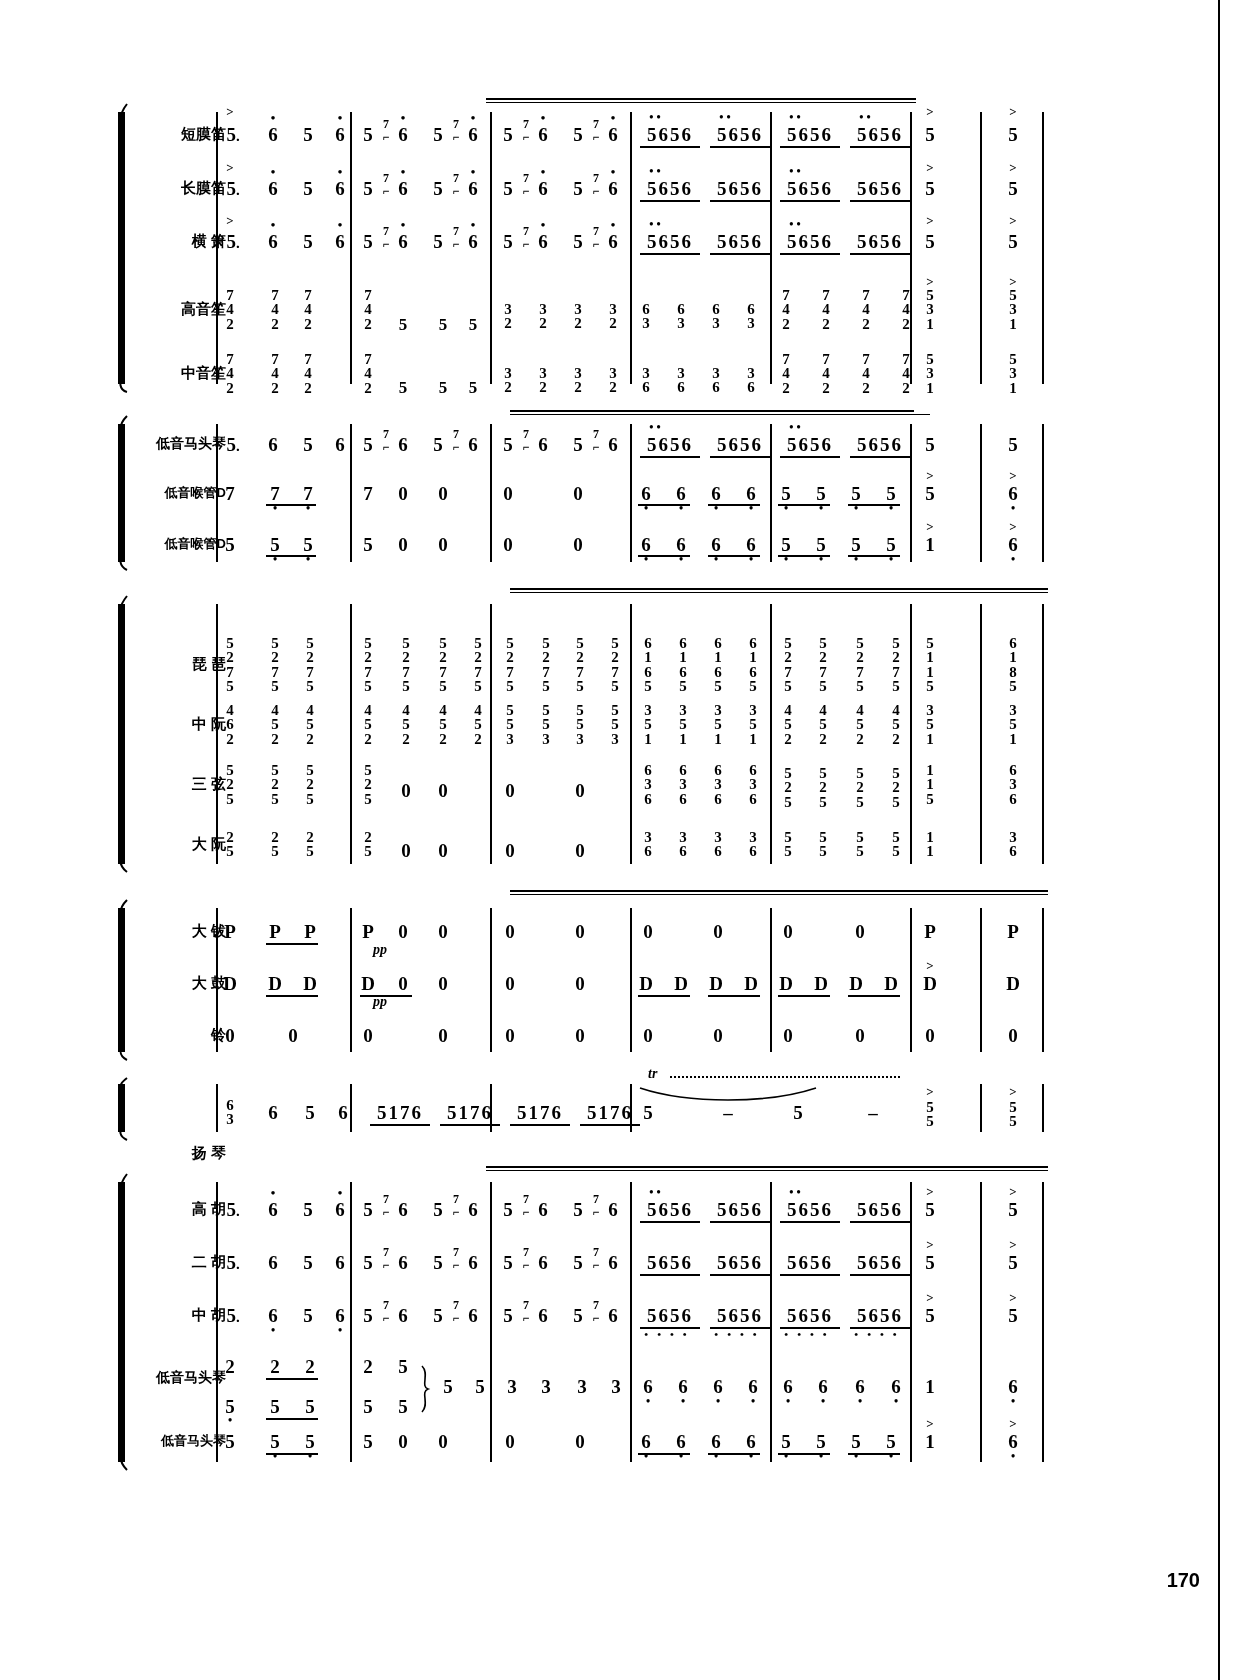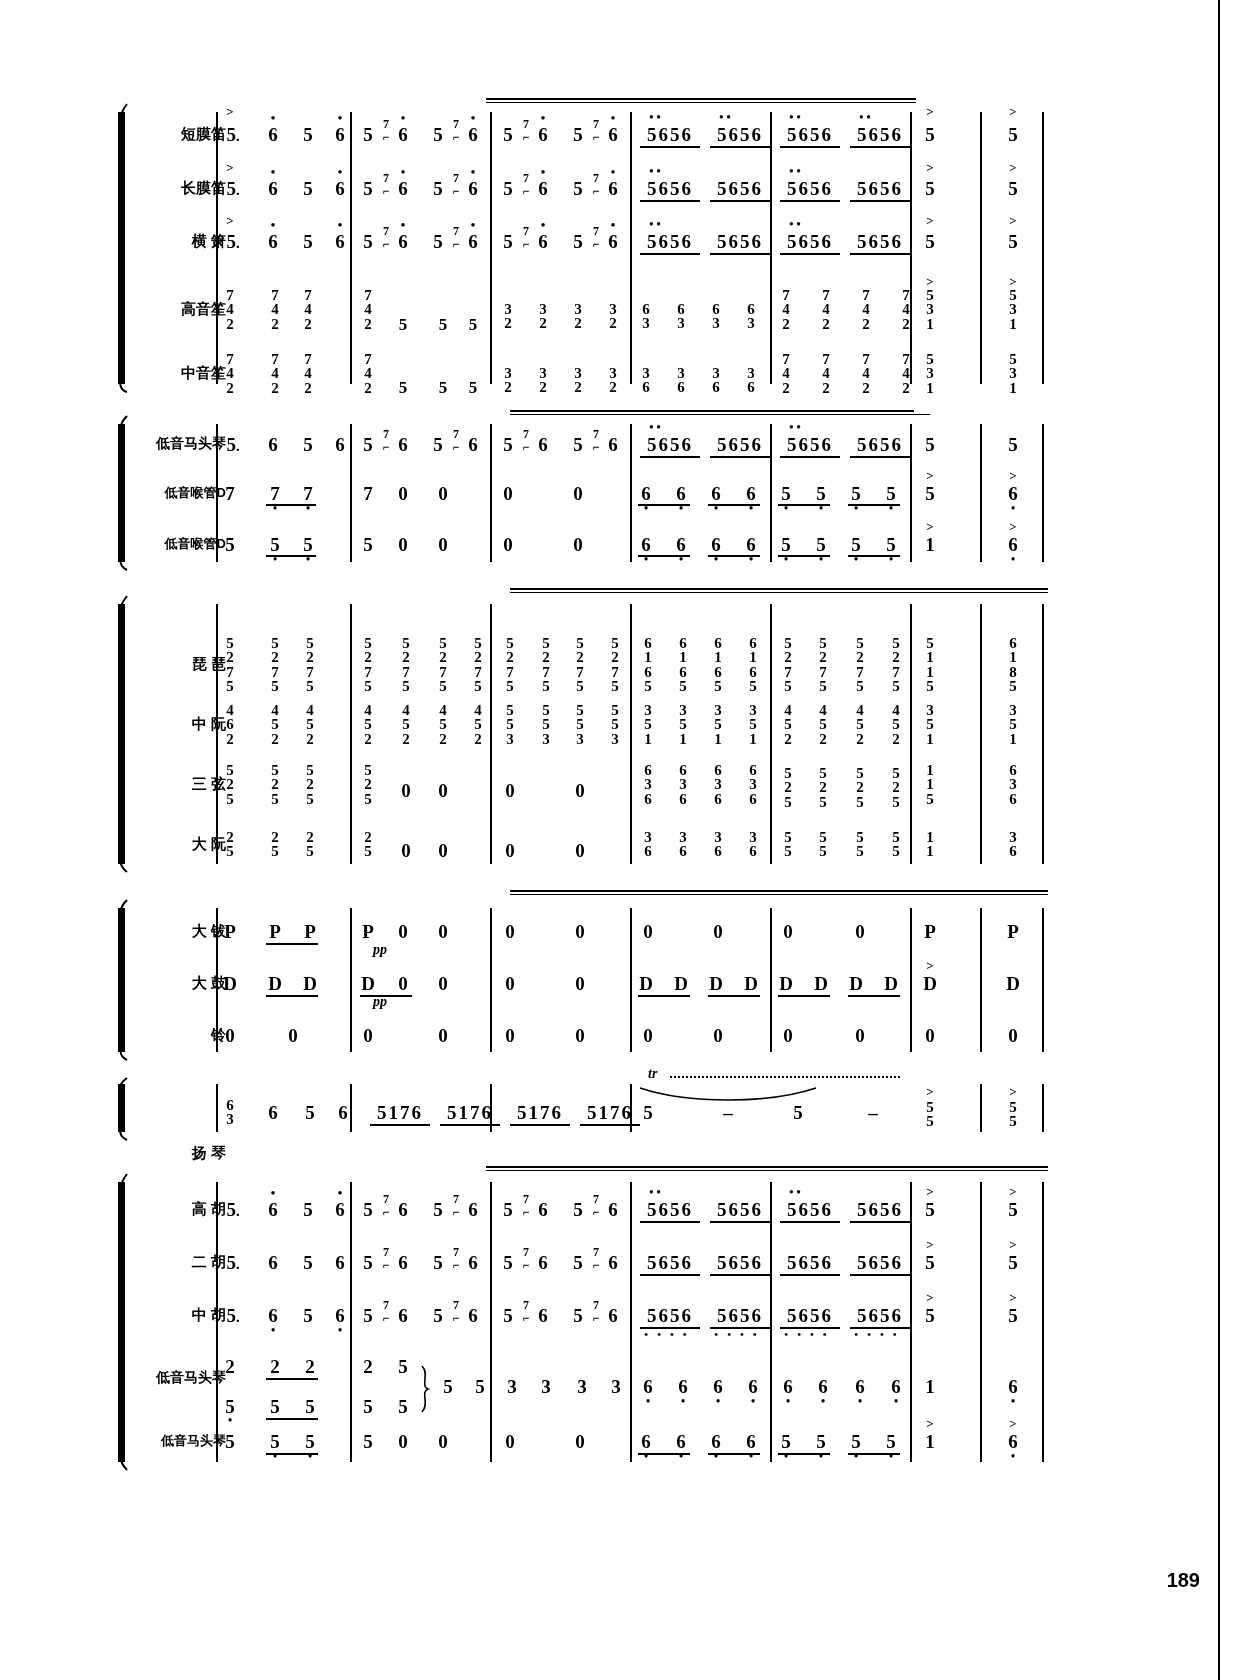--- a/index.html
+++ b/index.html
@@ -1285,14 +1285,14 @@
     <div class="n" style="left:773px;top:1372px;font-size:12px;">•</div>
     <div class="beam" style="left:730px;top:1369px;width:52px;"></div>
     <div class="accent" style="left:812px;top:1340px;">&gt;</div>
     <div class="n" style="left:812px;top:1357px;">1</div>
     <div class="accent" style="left:895px;top:1340px;">&gt;</div>
     <div class="n" style="left:895px;top:1357px;">6</div>
     <div class="n" style="left:895px;top:1372px;font-size:12px;">•</div>
 
   </div>
 
-  <div class="pageno">189</div>
+  <div class="pageno">170</div>
 </div>
 
 </body></html>

